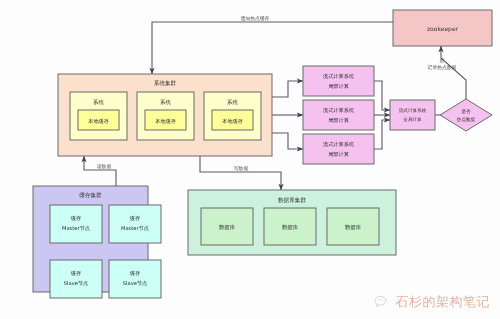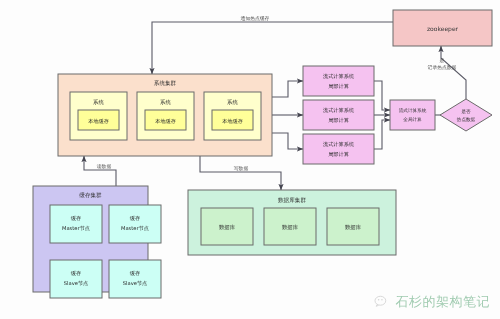--- a/index.html
+++ b/index.html
@@ -21,21 +21,21 @@
   .t-edge{font-size:4.8px;text-anchor:middle;fill:#4a4a4a;}
   .t-zk{font-size:6px;text-anchor:middle;fill:#3a3a3a;}
   .t-diamond{font-size:4.6px;text-anchor:middle;}
 
   .watermark{
     position:absolute;right:10px;bottom:8px;
     display:flex;align-items:center;gap:5px;
     opacity:.40;
   }
   .wm-text{
-    font-size:13px;color:#15803d;letter-spacing:.5px;
+    font-size:13px;color:#c2410c;letter-spacing:.5px;
     font-family:Liberation Mono, monospace;
     text-align:right;
   }
   .wm-icon{width:17px;height:17px;display:block;}
 </style>
 </head>
 <body>
 
 <div id="stage">
 

